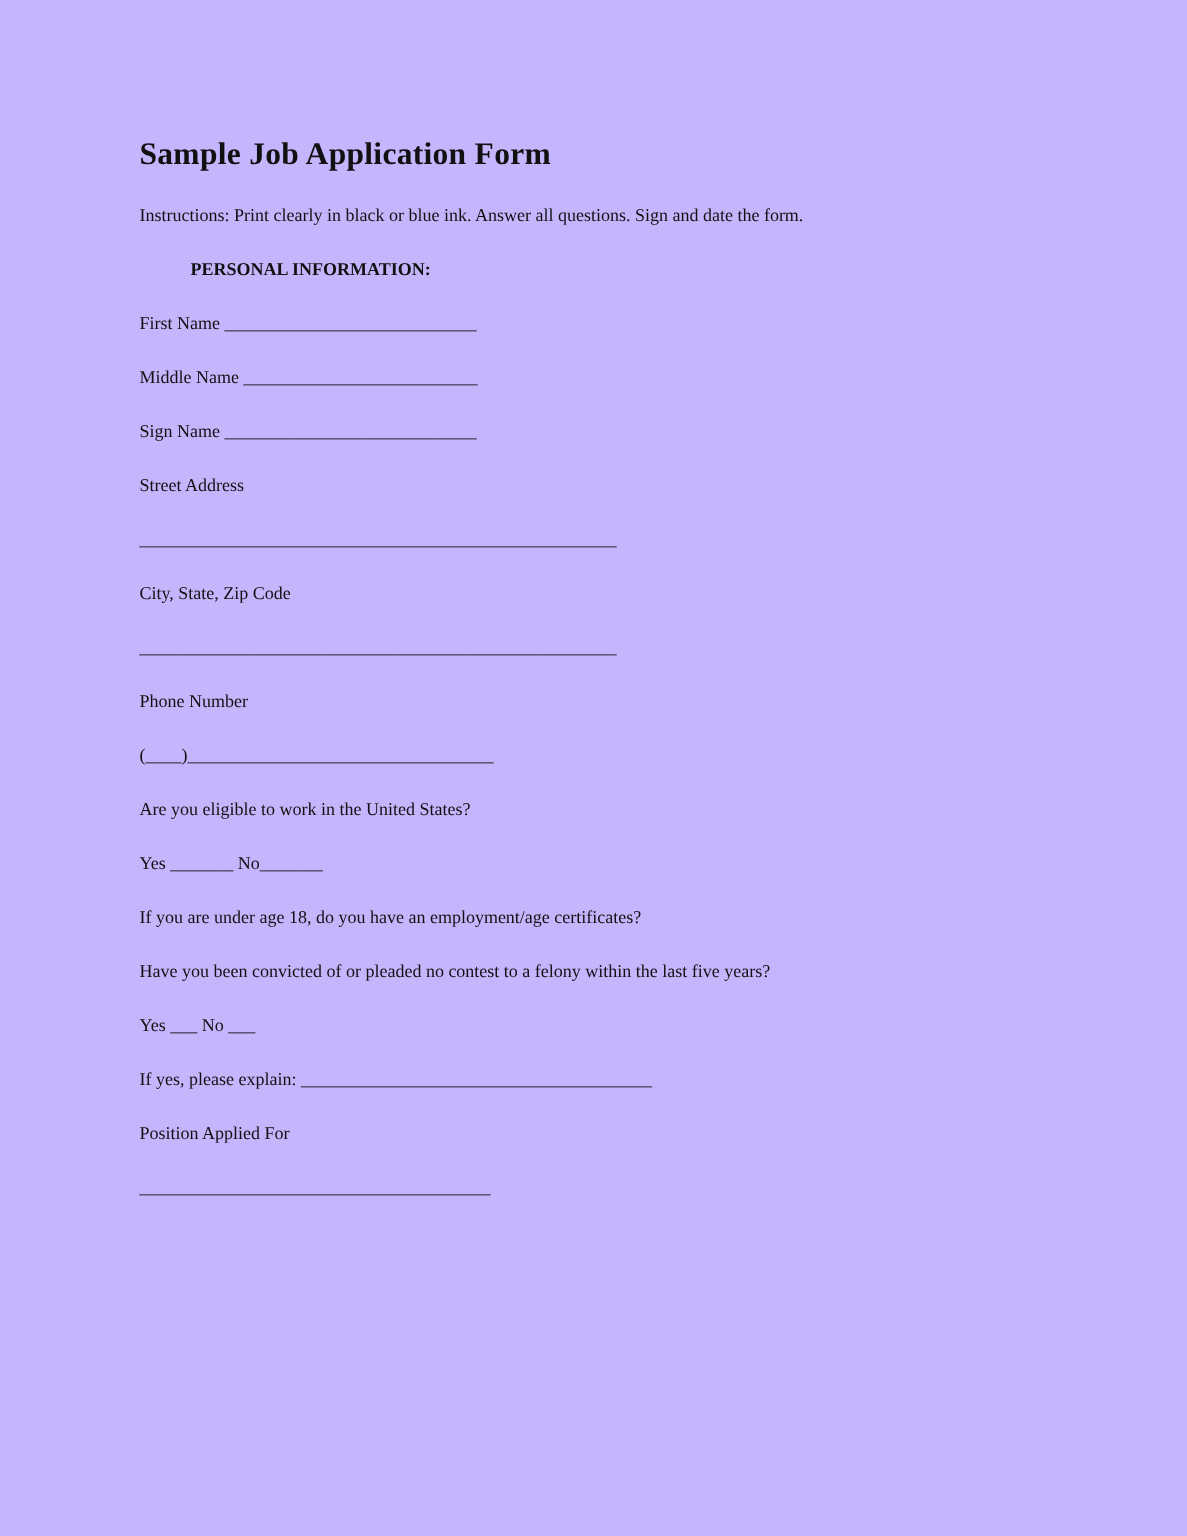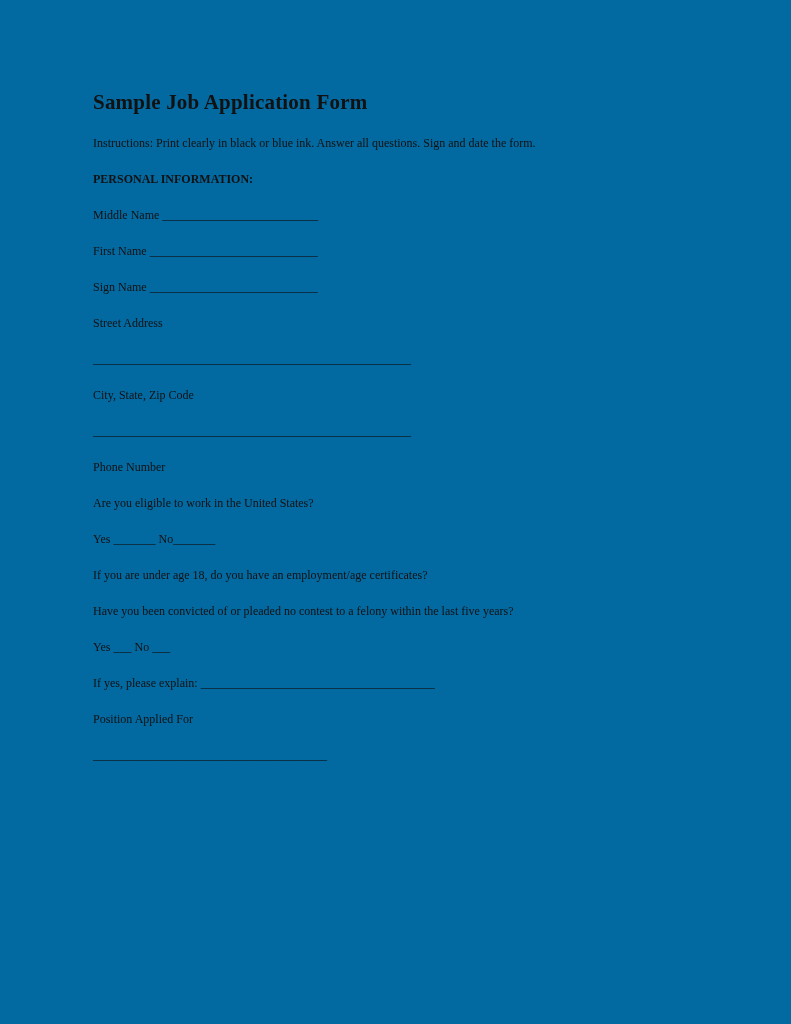--- a/index.html
+++ b/index.html
@@ -7,70 +7,72 @@
   body {
     width: 791px;
     height: 1024px;
     font-family: "Liberation Serif", "DejaVu Serif", serif;
     color: #111111;
     overflow: hidden;
   }
   .page {
     width: 791px;
     height: 1024px;
-    background: #0369a1;
+    background: #c4b5fd;
     padding: 90px 116px 0 93px;
   }
   .doc-title {
     font-size: 21px;
     font-weight: bold;
     line-height: 24px;
     margin: 0 0 19px 0;
     letter-spacing: 0.2px;
   }
   p {
     font-size: 12px;
     line-height: 20px;
     margin: 0 0 16px 0;
     white-space: nowrap;
   }
   .section-heading {
     font-weight: bold;
+    margin-left: 34px;
   }
   .blank {
     letter-spacing: 0;
   }
 </style>
 </head>
 <body>
 
 <div class="page">
 
   <h1 class="doc-title">Sample Job Application Form</h1>
 
   <p>Instructions: Print clearly in black or blue ink. Answer all questions. Sign and date the form.</p>
 
   <p class="section-heading">PERSONAL INFORMATION:</p>
 
+  <p><span>First Name</span> <span class="blank">____________________________</span></p>
+
   <p><span>Middle Name</span> <span class="blank">__________________________</span></p>
-
-  <p><span>First Name</span> <span class="blank">____________________________</span></p>
 
   <p><span>Sign Name</span> <span class="blank">____________________________</span></p>
 
   <p>Street Address</p>
 
   <p class="blank">_____________________________________________________</p>
 
   <p>City, State, Zip Code</p>
 
   <p class="blank">_____________________________________________________</p>
 
   <p>Phone Number</p>
 
+  <p class="blank">(____)__________________________________</p>
 
   <p>Are you eligible to work in the United States?</p>
 
   <p>Yes _______ No_______</p>
 
   <p>If you are under age 18, do you have an employment/age certificates?</p>
 
   <p>Have you been convicted of or pleaded no contest to a felony within the last five years?</p>
 
   <p>Yes ___ No ___</p>

